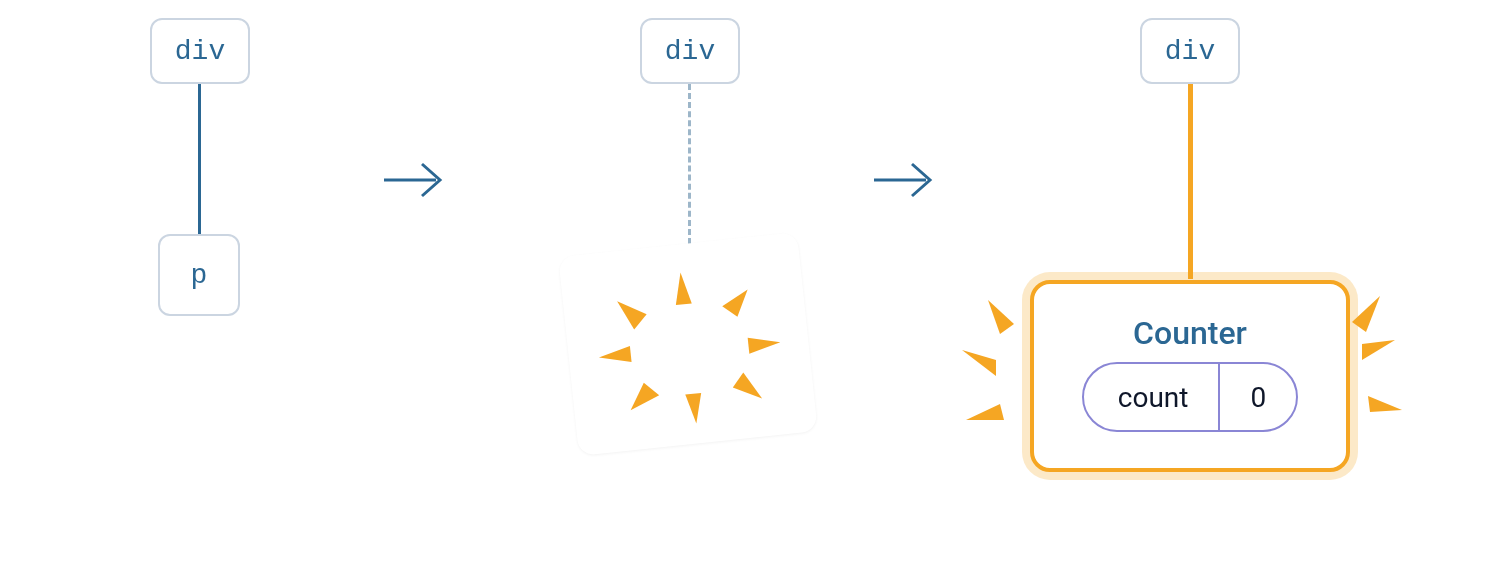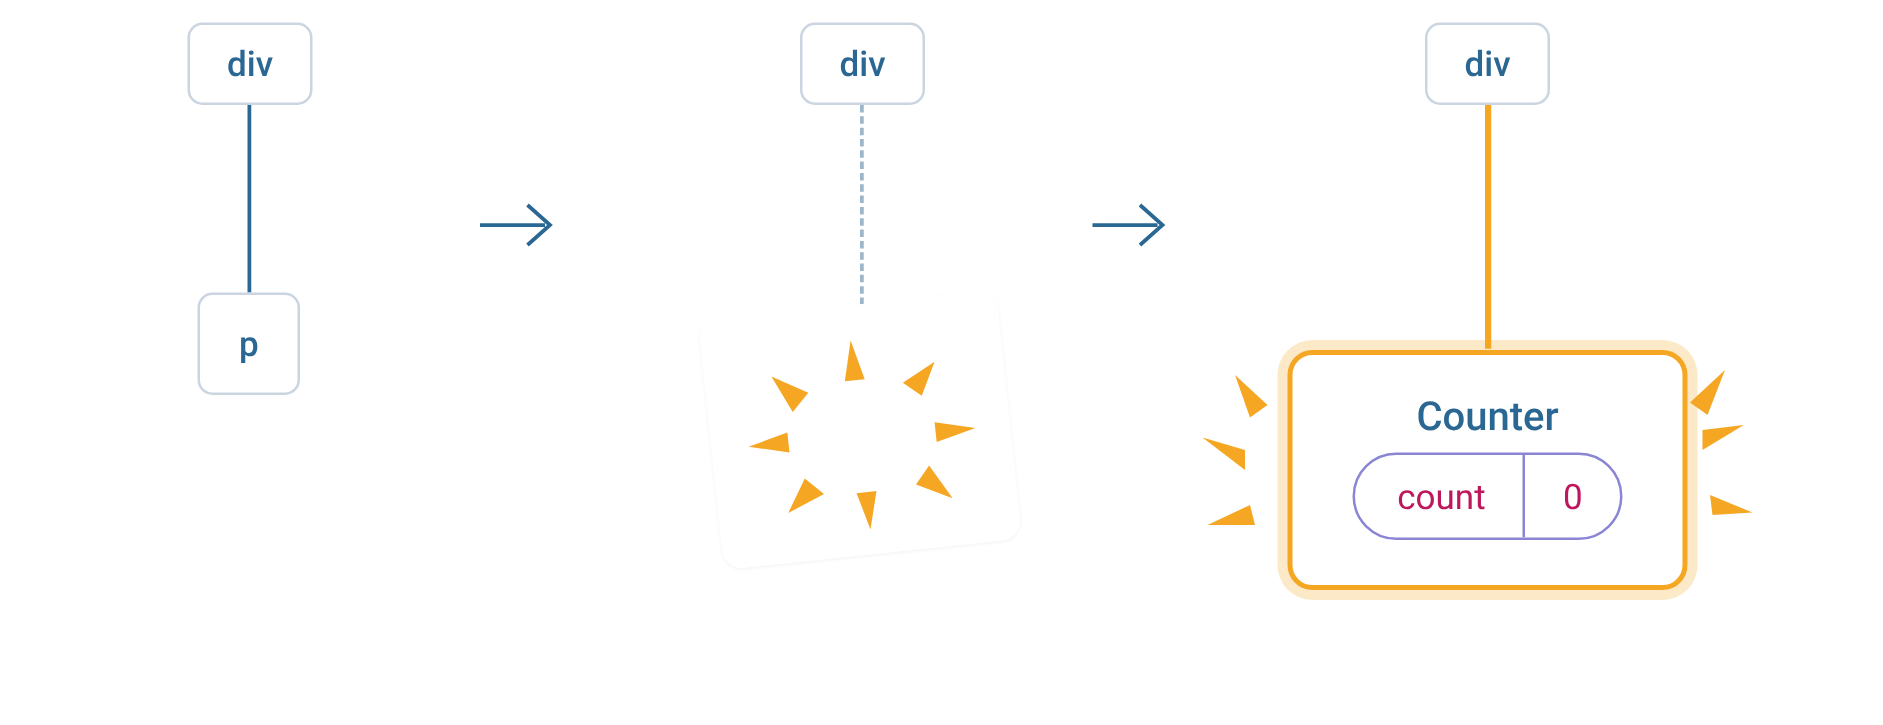--- a/index.html
+++ b/index.html
@@ -23,20 +23,21 @@
     background: #fff;
     border: 2px solid #cbd5e1;
     border-radius: 12px;
     display: flex;
     align-items: center;
     justify-content: center;
     font-size: 28px;
     font-weight: 500;
     color: #2b6793;
     position: absolute;
+    font-family: Liberation Mono, monospace;
   }
   .div-box {
     width: 100px;
     height: 66px;
   }
   .p-box {
     width: 82px;
     height: 82px;
   }
 
@@ -97,21 +98,21 @@
     border: 2px solid #8a86d5;
     border-radius: 999px;
     overflow: hidden;
     height: 70px;
   }
   .pill .seg {
     display: flex;
     align-items: center;
     justify-content: center;
     font-size: 28px;
-    color: #be185d;
+    color: #0f172a;
   }
   .pill .seg-label { padding: 0 30px 0 34px; }
   .pill .seg-value { padding: 0 30px; border-left: 2px solid #8a86d5; }
 </style>
 </head>
 <body>
 
 <div class="stage stage-1">
   <div class="node-box div-box" style="left:50px; top:18px;">
     <span>div</span>

